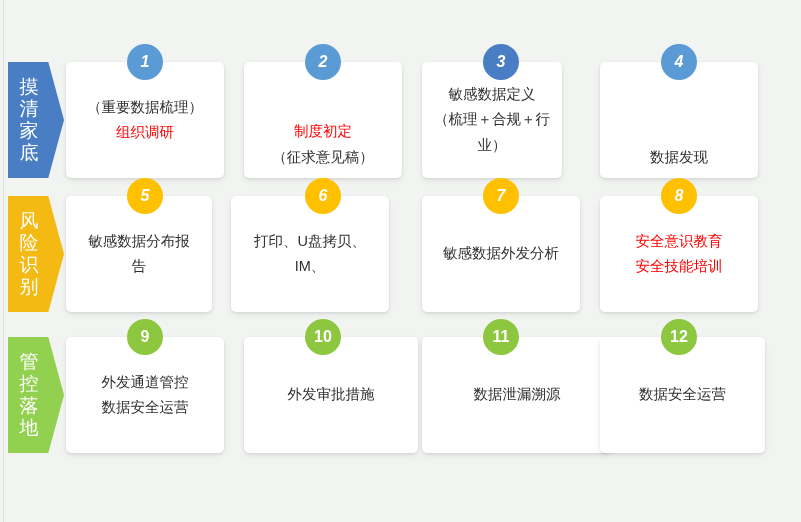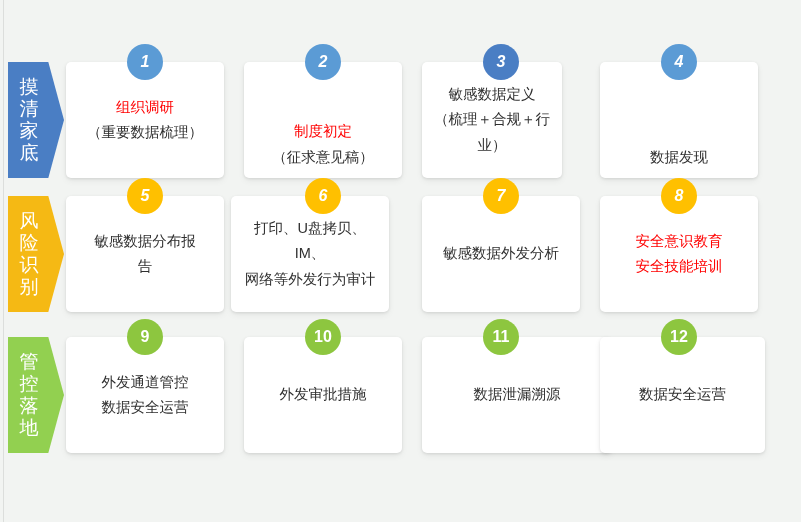--- a/index.html
+++ b/index.html
@@ -137,22 +137,22 @@
           <span>管</span>
           <span>控</span>
           <span>落</span>
           <span>地</span>
         </div>
       </div>
     </div>
   <div id="cards-layer">
       <div class="card" style="left: 66px; top: 62px; width: 158px; height: 116px;">
         <div class="card-text">
+          <span class="line">（重要数据梳理）</span>
           <span class="line red">组织调研</span>
-          <span class="line">（重要数据梳理）</span>
         </div>
       </div>
       <div class="badge italic" style="background: rgb(91, 155, 213); left: 127px; top: 44px;">1</div>
       <div class="card" style="left: 244px; top: 62px; width: 158px; height: 116px; align-items: flex-end;">
         <div class="card-text">
           <span class="line red">制度初定</span>
           <span class="line">（征求意见稿）</span>
         </div>
       </div>
       <div class="badge italic" style="background: rgb(91, 155, 213); left: 305px; top: 44px;">2</div>
@@ -163,31 +163,30 @@
           <span class="line">业）</span>
         </div>
       </div>
       <div class="badge italic" style="background: rgb(74, 126, 196); left: 483px; top: 44px;">3</div>
       <div class="card" style="left: 600px; top: 62px; width: 158px; height: 116px; align-items: flex-end;">
         <div class="card-text">
           <span class="line">数据发现</span>
         </div>
       </div>
       <div class="badge italic" style="background: rgb(91, 155, 213); left: 661px; top: 44px;">4</div>
-      <div class="card" style="left: 66px; top: 196px; width: 158px; height: 116px;">
+      <div class="card" style="left: 66px; top: 196px; width: 146px; height: 116px;">
         <div class="card-text">
           <span class="line">敏感数据分布报</span>
           <span class="line">告</span>
         </div>
       </div>
       <div class="badge italic" style="background: rgb(255, 192, 0); left: 127px; top: 178px;">5</div>
       <div class="card" style="left: 231px; top: 196px; width: 158px; height: 116px;">
         <div class="card-text">
           <span class="line">打印、U盘拷贝、IM、</span>
-          <span class="line">网络等外发行为审计</span>
         </div>
       </div>
       <div class="badge italic" style="background: rgb(255, 192, 0); left: 305px; top: 178px;">6</div>
       <div class="card" style="left: 422px; top: 196px; width: 158px; height: 116px;">
         <div class="card-text">
           <span class="line">敏感数据外发分析</span>
         </div>
       </div>
       <div class="badge italic" style="background: rgb(255, 192, 0); left: 483px; top: 178px;">7</div>
       <div class="card" style="left: 600px; top: 196px; width: 158px; height: 116px;">
@@ -197,21 +196,21 @@
         </div>
       </div>
       <div class="badge italic" style="background: rgb(255, 192, 0); left: 661px; top: 178px;">8</div>
       <div class="card" style="left: 66px; top: 337px; width: 158px; height: 116px;">
         <div class="card-text">
           <span class="line">外发通道管控</span>
           <span class="line">数据安全运营</span>
         </div>
       </div>
       <div class="badge" style="background: rgb(141, 198, 63); left: 127px; top: 319px;">9</div>
-      <div class="card" style="left: 244px; top: 337px; width: 158px; height: 116px;">
+      <div class="card" style="left: 244px; top: 337px; width: 174px; height: 116px;">
         <div class="card-text">
           <span class="line">外发审批措施</span>
         </div>
       </div>
       <div class="badge" style="background: rgb(141, 198, 63); left: 305px; top: 319px; text-align: right;">10</div>
       <div class="card" style="left: 422px; top: 337px; width: 190px; height: 116px;">
         <div class="card-text">
           <span class="line">数据泄漏溯源</span>
         </div>
       </div>

